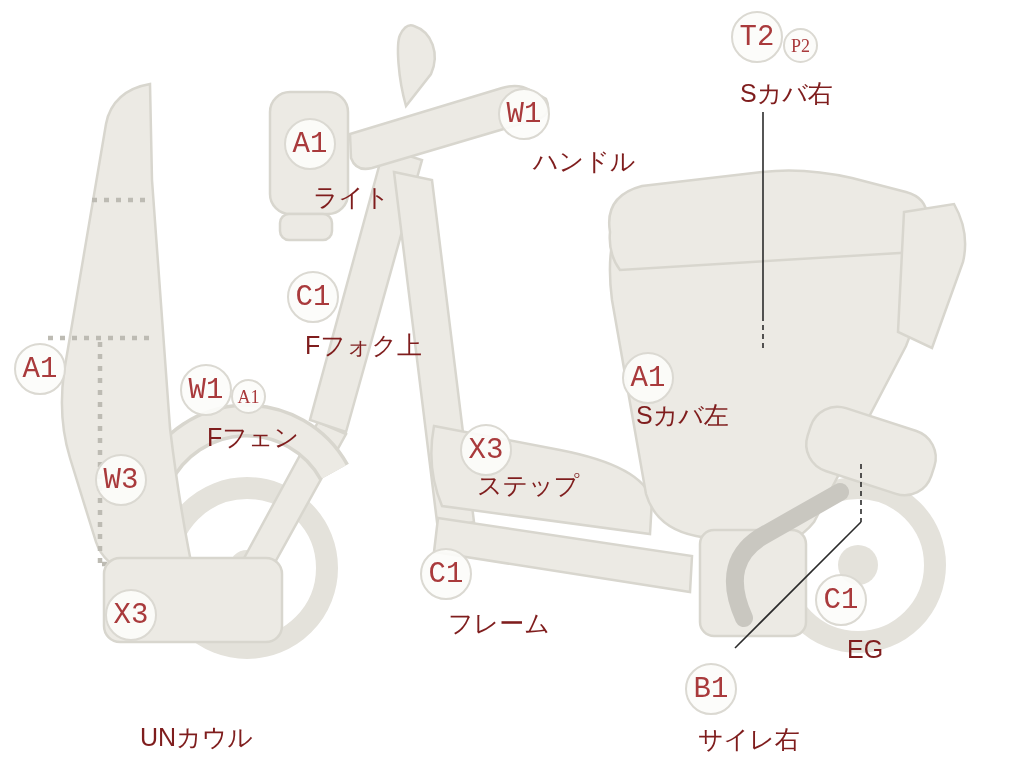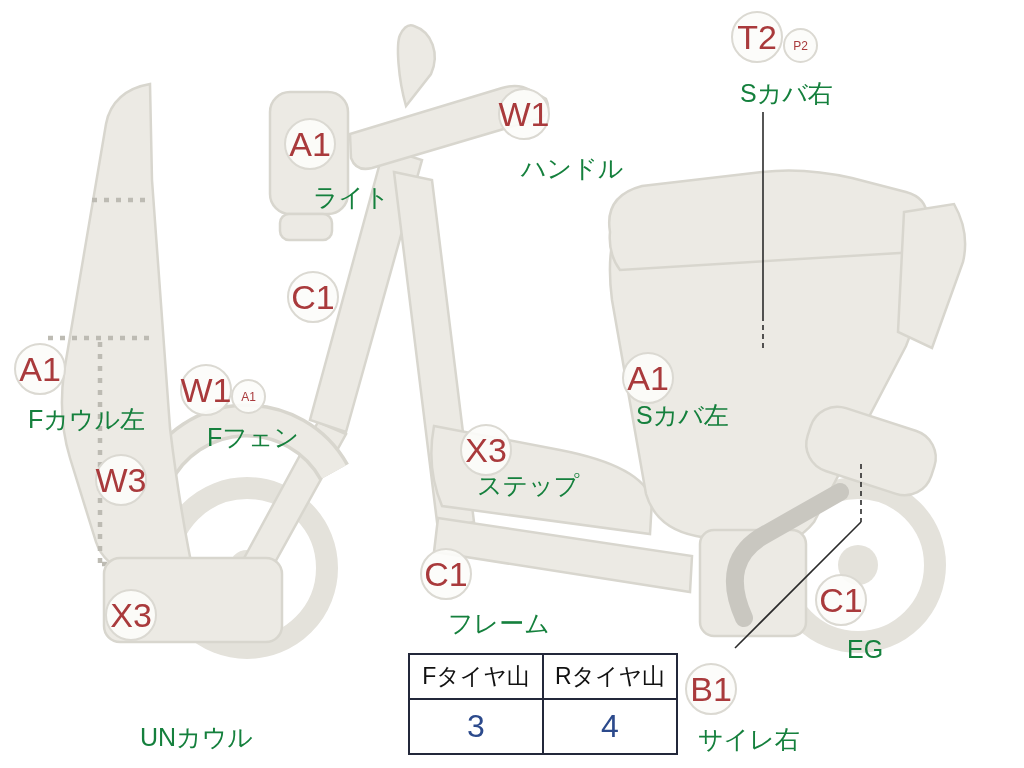--- a/index.html
+++ b/index.html
@@ -12,24 +12,24 @@
   
   .mcode {
     position:absolute; border-radius:50%;
     background:rgba(252,252,250,0.92);
     border:2px solid #dbd9d2;
     color:#a93a3c;
     display:flex; align-items:center; justify-content:center;
     font-weight:400; line-height:1;
     box-sizing:border-box;
   }
-  .big   { width:52px; height:52px; font-size:34px; }
-  .small { width:35px; height:35px; font-size:12px; }
+  .big   { width:52px; height:52px; font-size:29px;font-family:Liberation Mono, monospace; }
+  .small { width:35px; height:35px; font-size:18px;font-family:Liberation Serif, serif; }
   .mlabel {
-    position:absolute; color:#15803d; font-size:25px; font-weight:500;
+    position:absolute; color:#7f1d1d; font-size:25px; font-weight:500;
     white-space:nowrap; line-height:1.1;
   }
   
   .tire-table {
     position:absolute; left:408px; top:653px;
     border-collapse:collapse; background:#ffffff;
   }
   .tire-table th, .tire-table td {
     border:2.5px solid #23283a; text-align:center; vertical-align:middle;
     box-sizing:border-box;
@@ -93,29 +93,29 @@
       <line x1="861" y1="464" x2="861" y2="522" stroke-dasharray="5 4"></line>
       <line x1="735" y1="648" x2="861" y2="522"></line>
     </g>
   </svg>
 
   <div class="mcode big" style="left:731px;top:11px;">T2</div>
   <div class="mcode small" style="left:783px;top:28px;">P2</div>
   <div class="mlabel" style="left:740px;top:80px;">Sカバ右</div>
 
   <div class="mcode big" style="left:498px;top:88px;">W1</div>
-  <div class="mlabel" style="left:521px;top:148px;margin-top:7px;">ハンドル</div>
+  <div class="mlabel" style="left:533px;top:148px;">ハンドル</div>
 
   <div class="mcode big" style="left:284px;top:118px;">A1</div>
   <div class="mlabel" style="left:313px;top:184px;">ライト</div>
 
   <div class="mcode big" style="left:287px;top:271px;">C1</div>
+  <div class="mlabel" style="left:305px;top:332px;">Fフォク上</div>
 
   <div class="mcode big" style="left:14px;top:343px;">A1</div>
-  <div class="mlabel" style="left:28px;top:406px;">Fカウル左</div>
 
   <div class="mcode big" style="left:180px;top:364px;">W1</div>
   <div class="mcode small" style="left:231px;top:379px;">A1</div>
   <div class="mlabel" style="left:207px;top:424px;">Fフェン</div>
 
   <div class="mcode big" style="left:79px;top:454px;margin-left:16px;">W3</div>
 
   <div class="mcode big" style="left:105px;top:589px;">X3</div>
   <div class="mlabel" style="left:140px;top:678px;margin-top:46px;">UNカウル</div>
 
@@ -127,26 +127,14 @@
 
   <div class="mcode big" style="left:622px;top:352px;">A1</div>
   <div class="mlabel" style="left:636px;top:402px;">Sカバ左</div>
 
   <div class="mcode big" style="left:815px;top:574px;">C1</div>
   <div class="mlabel" style="left:847px;top:636px;text-align:right;">EG</div>
 
   <div class="mcode big" style="left:685px;top:663px;">B1</div>
   <div class="mlabel" style="left:698px;top:726px;">サイレ右</div>
 
-  <table class="tire-table">
-    <tbody>
-        <tr>
-      <th>Fタイヤ山</th>
-      <th>Rタイヤ山</th>
-    </tr>
-    <tr>
-      <td class="val">3</td>
-      <td class="val">4</td>
-    </tr>
-  </tbody>
-    </table>
 
 </div>
 
 </body></html>

